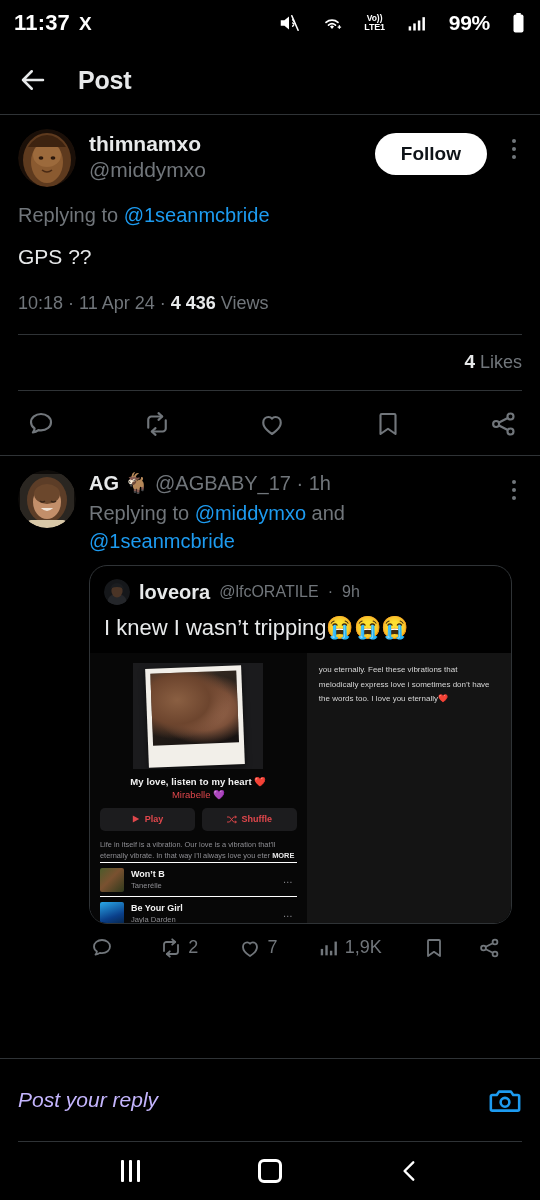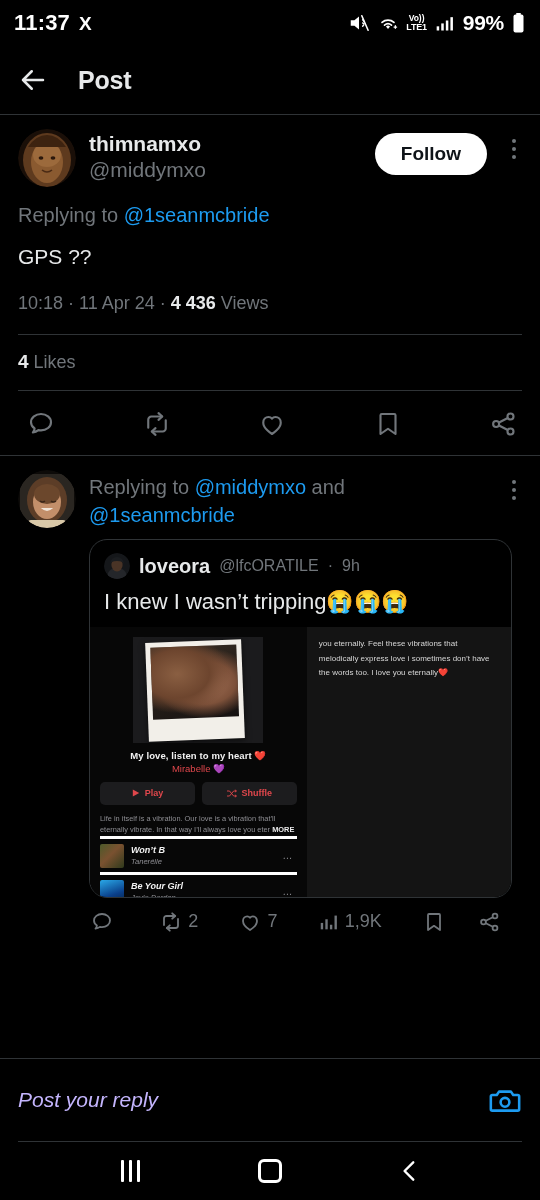--- a/index.html
+++ b/index.html
@@ -8,21 +8,21 @@
     font-family:"Liberation Sans", sans-serif;
     color:#e7e9ea; overflow:hidden;
   }
   .screen { position:relative; width:540px; height:1200px; background:#000; display:flex; flex-direction:column; }
 
   
   .statusbar { height:46px; display:flex; align-items:center; padding:0 14px; flex:0 0 auto; }
   .sb-left { display:flex; align-items:center; gap:9px; }
   .sb-time { font-size:22px; font-weight:700; letter-spacing:.2px; color:#fff; }
   .sb-xlogo { font-size:19px; font-weight:700; color:#fff; line-height:1; }
-  .sb-right { margin-left:auto; display:flex; align-items:center; gap:7px; }
+  .sb-right { margin-left:auto; display:flex; align-items:center; gap:21px; }
   .sb-ico { display:block; }
   .sb-volte { display:flex; flex-direction:column; align-items:center; line-height:1; color:#fff; }
   .sb-volte b { font-size:8.5px; font-weight:700; }
   .sb-volte i { font-size:9px; font-style:normal; font-weight:700; letter-spacing:-.2px; }
   .sb-bat-pct { font-size:21px; font-weight:700; color:#fff; letter-spacing:-.3px; }
 
   
   .appbar { height:68px; display:flex; align-items:center; padding:0 18px; gap:30px; flex:0 0 auto; }
   .back-arrow { width:30px; height:30px; cursor:pointer; }
   .appbar-title { font-size:25px; font-weight:700; color:#e7e9ea; letter-spacing:-.2px; }
@@ -47,21 +47,21 @@
   .kebab { width:22px; display:flex; flex-direction:column; align-items:center; gap:4px; padding:10px 0 0 6px; cursor:pointer; }
   .kebab span { width:4px; height:4px; border-radius:50%; background:#71767b; display:block; }
 
   .replying { font-size:20px; color:#71767b; margin:14px 0 0 0; line-height:1.4; }
   .replying a, .link { color:#1d9bf0; text-decoration:none; }
 
   .tm-text { font-size:21px; color:#e7e9ea; margin-top:14px; line-height:1.35; }
   .tm-meta { font-size:18px; color:#71767b; margin-top:20px; line-height:1.4; }
   .tm-meta b { color:#e7e9ea; font-weight:700; }
   .tm-rule { height:1px; background:#2f3336; margin:17px 0 0 0; }
-  .tm-likes { font-size:18px; color:#71767b; padding:16px 0 0 0; }
+  .tm-likes { font-size:18px; color:#71767b; padding:16px 0 0 0;text-align:right; }
   .tm-likes b { color:#e7e9ea; font-weight:700; font-size:19px; }
 
   .actions-main { display:flex; align-items:center; justify-content:space-between; padding:18px 22px 16px 26px; }
   .act { cursor:pointer; display:flex; align-items:center; gap:6px; color:#71767b; }
 
   
   .tweet-reply { padding:14px 18px 0 18px; }
   .tr-top { display:flex; align-items:flex-start; gap:13px; }
   .tr-body { flex:1 1 auto; min-width:0; }
   .tr-headline { font-size:20px; line-height:1.3; }
@@ -104,21 +104,21 @@
   .ms-title { font-size:9.5px; font-weight:700; color:#f2f2f2; text-align:center; margin-top:7px; letter-spacing:.1px; }
   .ms-artist { font-size:9.5px; color:#e0474c; text-align:center; margin-top:2px; }
   .ms-btns { display:flex; gap:7px; margin-top:8px; }
   .ms-btn {
     flex:1; background:#1c1c1e; border-radius:5px; height:23px;
     display:flex; align-items:center; justify-content:center; gap:5px;
     color:#e0474c; font-size:9px; font-weight:600; cursor:pointer;
   }
   .ms-desc { font-size:7.4px; color:#8e8e93; line-height:1.55; margin-top:8px; }
   .ms-desc .more { color:#e9e9ea; font-weight:700; }
-  .ms-track { display:flex; align-items:center; gap:7px; padding:5px 0 4px 0; border-top:3px solid #ffffff;font-style:italic; }
+  .ms-track { display:flex; align-items:center; gap:7px; padding:5px 0 4px 0; border-top:1px solid #ffffff; }
   .ms-track:first-of-type { border-top:none; margin-top:4px; }
   .tr-art { width:24px; height:24px; border-radius:2px; flex:0 0 auto; }
   .tr-art.a1 { background:linear-gradient(135deg,#4c5a2a,#7a5130 45%,#2f3a1c); }
   .tr-art.a2 { background:linear-gradient(160deg,#2aa8e8,#0a3f8a 60%,#06213f); }
   .tr-meta { flex:1; min-width:0; }
   .tr-t { font-size:9px; color:#f2f2f2; font-weight:600; line-height:1.25; }
   .tr-a { font-size:7.6px; color:#8e8e93; line-height:1.3; margin-top:1px; }
   .tr-dots { color:#8e8e93; font-size:10px; letter-spacing:1px; padding-right:3px; }
   .ms-rtext { font-size:8px; color:#d6d6d6; line-height:1.85; }
 
@@ -291,20 +291,25 @@
               <ellipse cx="29" cy="32" rx="14" ry="17" fill="#c38f6a"></ellipse>
               <ellipse cx="29" cy="24" rx="13" ry="10" fill="#6b472c"></ellipse>
               <path d="M22 31q2.5 2 5 0" stroke="#3a2517" stroke-width="1.5" fill="none"></path>
               <path d="M33 31q2.5 2 5 0" stroke="#3a2517" stroke-width="1.5" fill="none"></path>
               <path d="M23 38q6 6 12 0z" fill="#f0e4d8"></path>
               <rect x="10" y="50" width="38" height="8" rx="3" fill="#d9c8a8"></rect>
             </g>
           </svg>
         </div>
         <div class="tr-body">
+          <div class="tr-headline">
+            <span class="nm">AG</span>
+            <span>🐐</span>
+            <span class="hd">@AGBABY_17</span><span class="hd"> · </span><span class="hd">1h</span>
+          </div>
           <div class="tr-replying">
             <span>Replying to </span><a class="link" href="#">@middymxo</a><span> and </span><a class="link" href="#">@1seanmcbride</a>
           </div>
         </div>
         <div class="kebab">
           <span></span>
             <span></span>
             <span></span>
         </div>
       </div>

